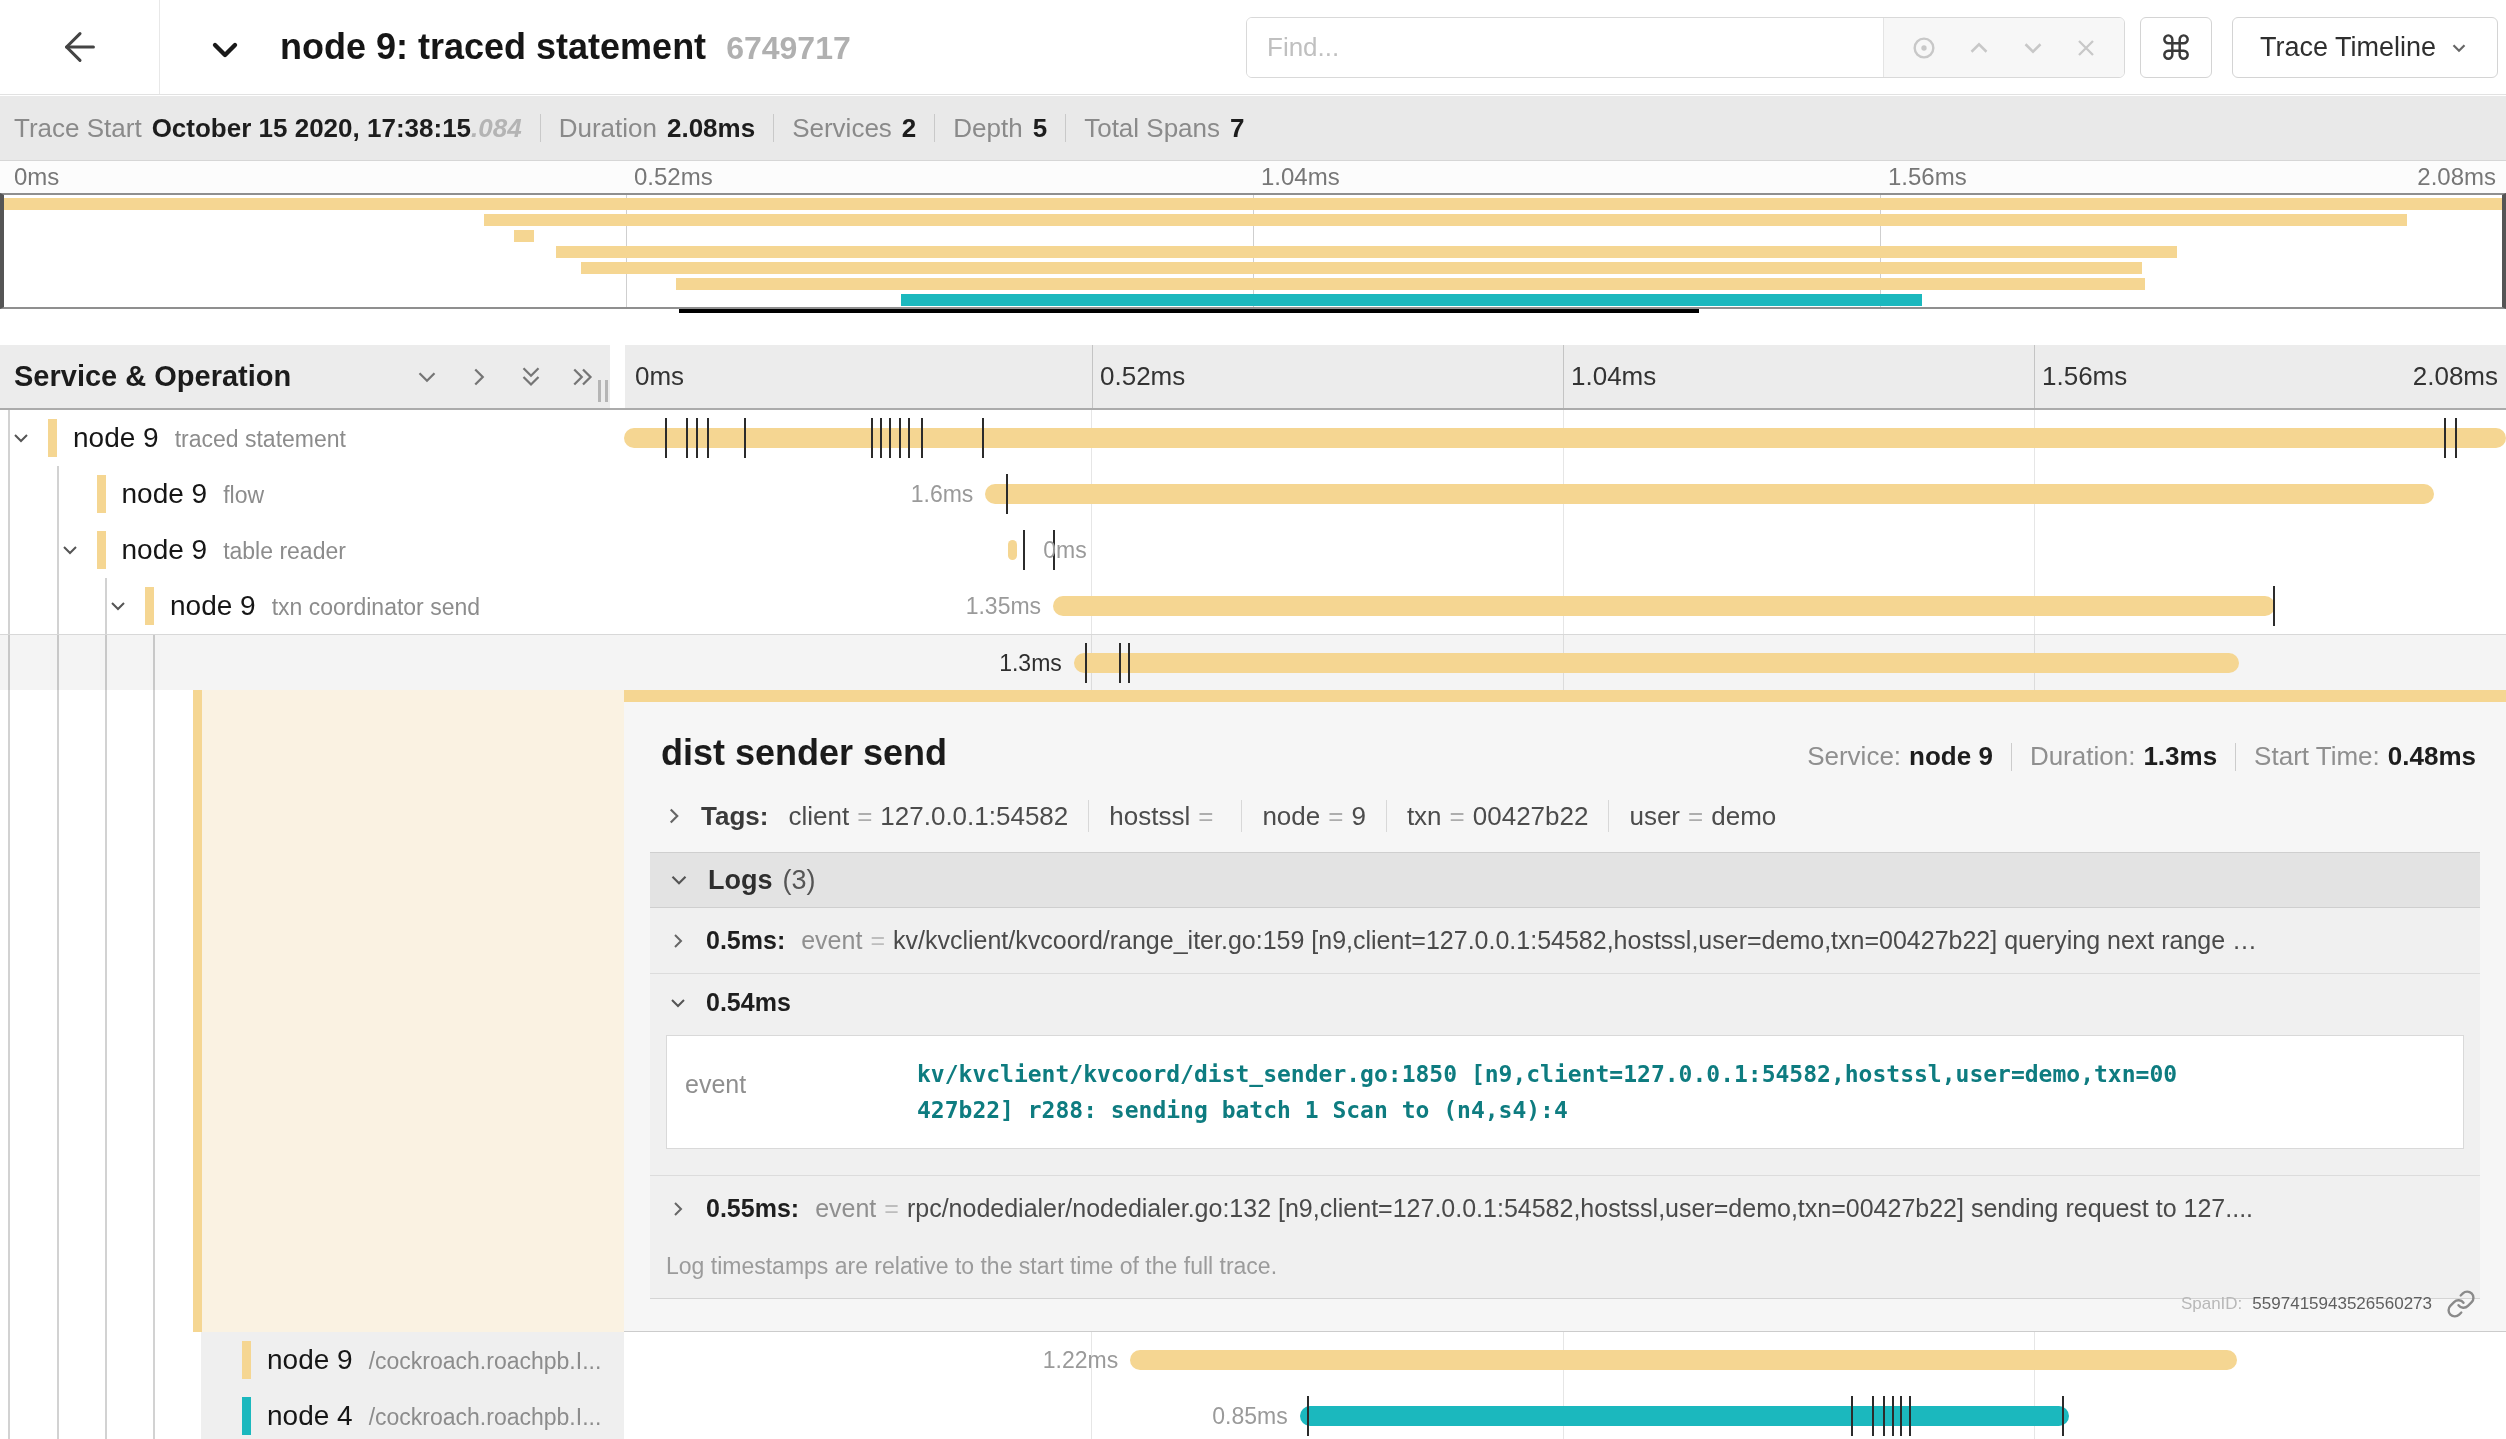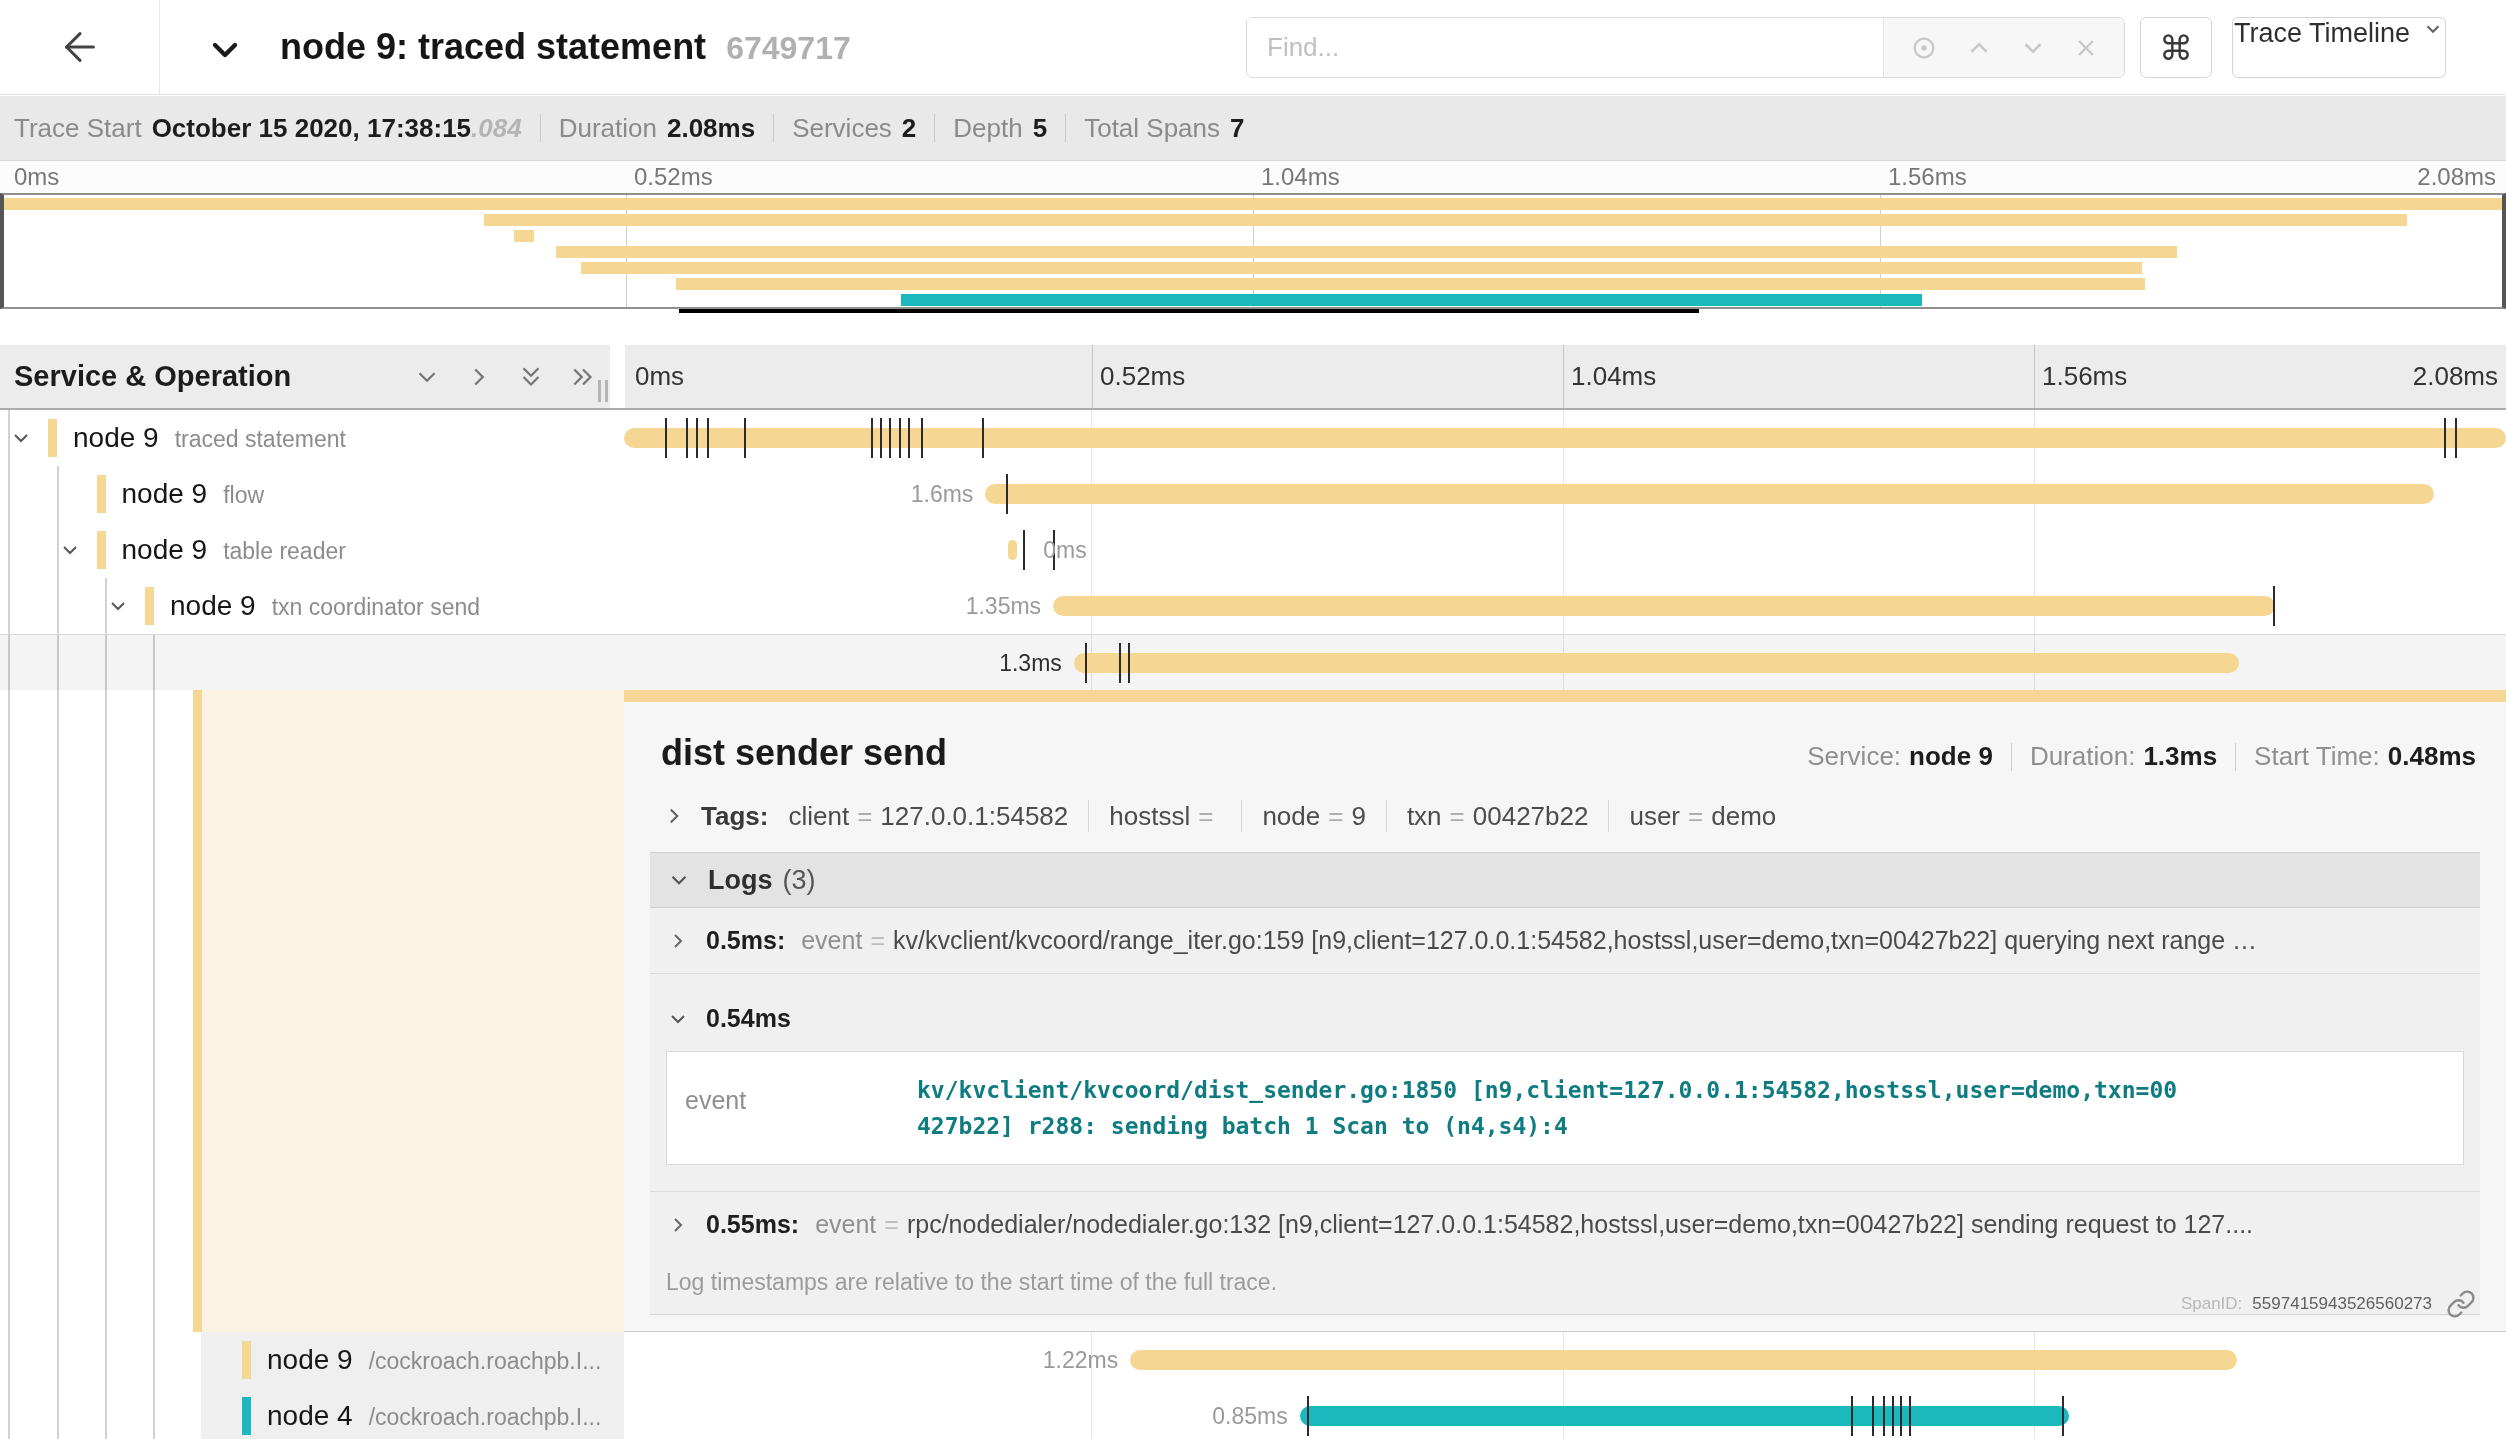--- a/index.html
+++ b/index.html
@@ -12,21 +12,21 @@
   #topbar { position:absolute; top:0; left:0; width:100%; height:95px; background:#fff; border-bottom:1px solid #e2e2e2; }
   .back-btn { position:absolute; left:0; top:0; width:160px; height:94px; display:flex; align-items:center; justify-content:center; border-right:1px solid #e8e8e8; cursor:pointer; color:#444; }
   .collapse-toggle { position:absolute; left:205px; top:30px; color:#1a1a1a; cursor:pointer; }
   #page-title { position:absolute; left:280px; top:26px; font-size:36px; font-weight:bold; color:#161616; }
   .find-group { position:absolute; left:1246px; top:17px; width:879px; height:61px; border:1px solid #d9d9d9; border-radius:6px; display:flex; background:#fff; overflow:hidden; }
   .find-group input { flex:0 0 636px; border:none; outline:none; font-size:26px; padding:0 20px; color:#333; font-family:"Liberation Sans",sans-serif; background:#fff; }
   .find-group input::placeholder { color:#c0c0c0; }
   .find-suffix { flex:1; background:#f7f7f7; border-left:1px solid #e4e4e4; display:flex; align-items:center; justify-content:space-evenly; color:#c8c8c8; }
   .find-suffix .sfx { cursor:pointer; display:flex; align-items:center; }
   .kbd-btn { position:absolute; left:2140px; top:17px; width:72px; height:61px; border:1px solid #d4d4d4; border-radius:6px; background:#fff; font-size:34px; color:#3a3a3a; cursor:pointer; font-family:"DejaVu Sans",sans-serif; }
-  .view-btn { position:absolute; left:2232px; top:17px; width:214px; height:61px; border:1px solid #d4d4d4; border-radius:6px; background:#fff; font-size:27px; color:#2f2f2f; cursor:pointer; display:flex; justify-content:center; gap:12px; font-family:"Liberation Sans",sans-serif; }
+  .view-btn { position:absolute; left:2232px; top:17px; width:266px; height:61px; border:1px solid #d4d4d4; border-radius:6px; background:#fff; font-size:27px; color:#2f2f2f; cursor:pointer; display:flex; align-items:center; justify-content:center; gap:12px; font-family:"Liberation Sans",sans-serif; }
   .view-btn .caret { color:#666; }
 
   
   #infobar { position:absolute; top:96px; left:0; width:100%; height:65px; background:#e9e9e9; border-bottom:1px solid #d6d6d6; display:flex; align-items:center; padding-left:14px; font-size:26px; }
   .info-item { display:flex; align-items:center; }
   .info-label { color:#8a8a8a; margin-right:10px; }
   .info-value { color:#1d1d1d; font-weight:bold; }
   .info-suffix { color:#b4b4b4; font-weight:bold;font-style:italic; }
   .info-sep { width:1px; height:28px; background:#c9c9c9; margin:0 18px; }
 
@@ -93,21 +93,21 @@
   .logs-header .lg-chevron { color:#555; margin-right:16px; display:flex; }
   #logs-title { font-weight:bold; color:#2e2e2e; margin-right:10px; }
   #logs-count { color:#555; }
   .log-line { display:flex; align-items:center; padding:18px 16px; font-size:25px; white-space:nowrap; overflow:hidden; }
   .log-line .row-chevron { color:#666; margin-right:16px; display:flex; flex:none; }
   .log-time { font-weight:bold; color:#1e1e1e; margin-right:16px; flex:none; }
   .log-key { color:#8f8f8f; flex:none; }
   .log-eq { color:#bdbdbd; margin:0 8px; flex:none; }
   .log-val { color:#4a4a4a; overflow:hidden; }
   .log-divider { border-top:1px solid #dcdcdc; }
-  .log-expanded { padding:30px 16px 26px; }
+  .log-expanded { padding:14px 16px 26px; }
   .exp-header { display:flex; align-items:center; font-size:25px; }
   .exp-header .row-chevron { color:#555; margin-right:16px; display:flex; }
   .exp-time { font-weight:bold; color:#1e1e1e; }
   .exp-card { margin-top:18px; background:#fff; border:1px solid #d9d9d9; display:flex; padding:20px 0; }
   .exp-key { flex:0 0 250px; padding-left:18px; font-size:25px; color:#8f8f8f; padding-top:14px; }
   .exp-val { width:1266px; font-family:"DejaVu Sans Mono", monospace; font-weight:bold; font-size:23px; line-height:36px; color:#0e7c80; word-break:break-all; white-space:pre-wrap; }
   .log-note { padding:12px 16px 18px; font-size:23px; color:#9b9b9b; }
   .d-spanid { position:absolute; right:30px; bottom:12px; display:flex; align-items:center; font-size:17px; }
   #spanid-label { color:#b8b8b8; margin-right:10px; }
   #spanid-value { color:#5f5f5f; }

